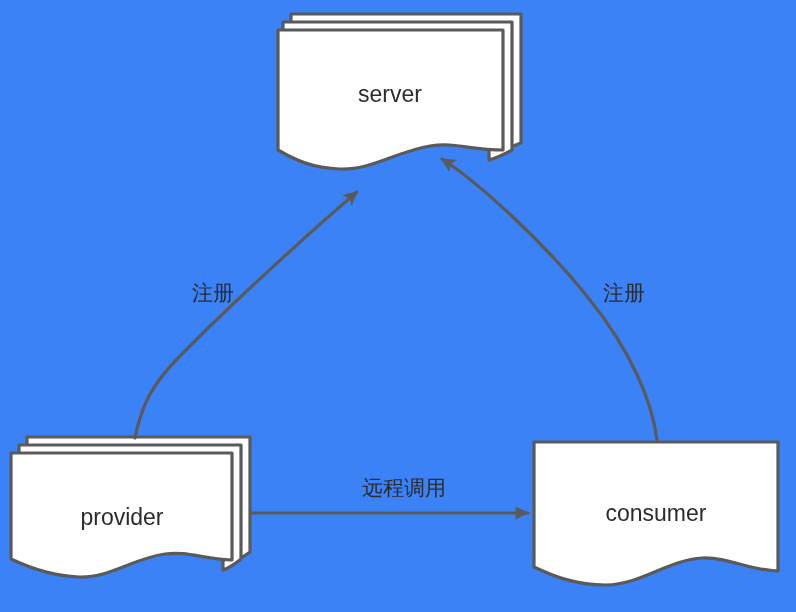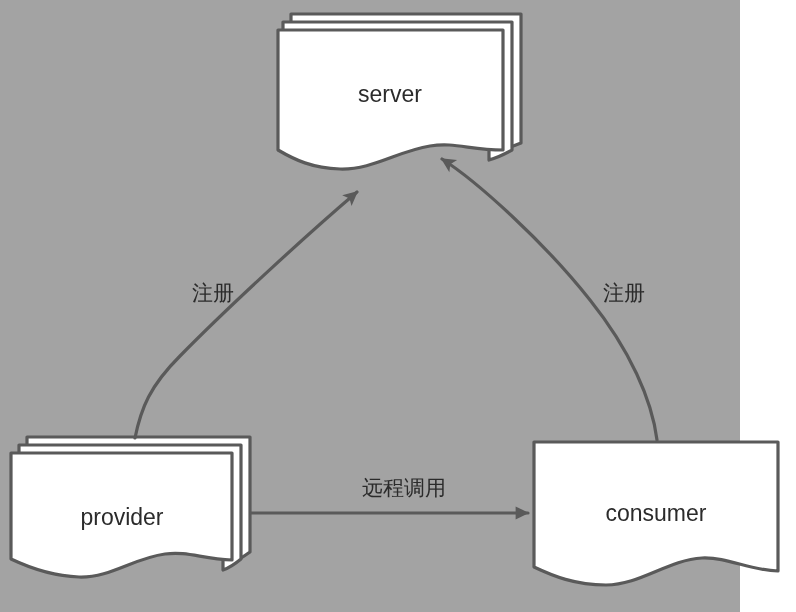--- a/index.html
+++ b/index.html
@@ -8,23 +8,23 @@
     background: #ffffff;
   }
   body {
     width: 796px;
     height: 612px;
     font-family: "Liberation Sans", "DejaVu Sans", sans-serif;
     overflow: hidden;
   }
   #diagram-root {
     position: relative;
-    width: 740px;
+    width: 796px;
     height: 612px;
-    background: #a3a3a3;
+    background: #3b82f6;
   }
   svg#diagram-canvas {
     position: absolute;
     top: 0;
     left: 0;
     width: 796px;
     height: 612px;
     display: block;
   }
   .shape-stroke {

